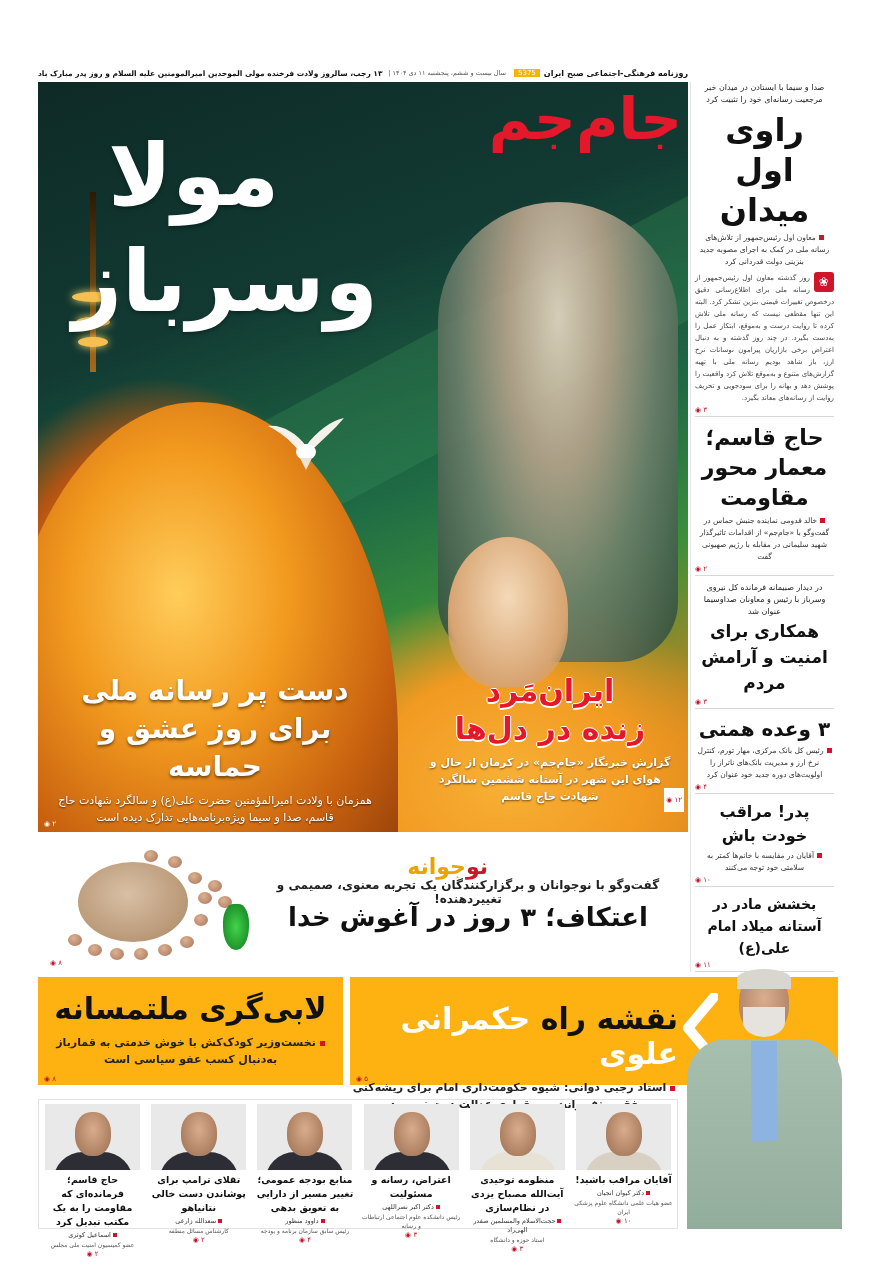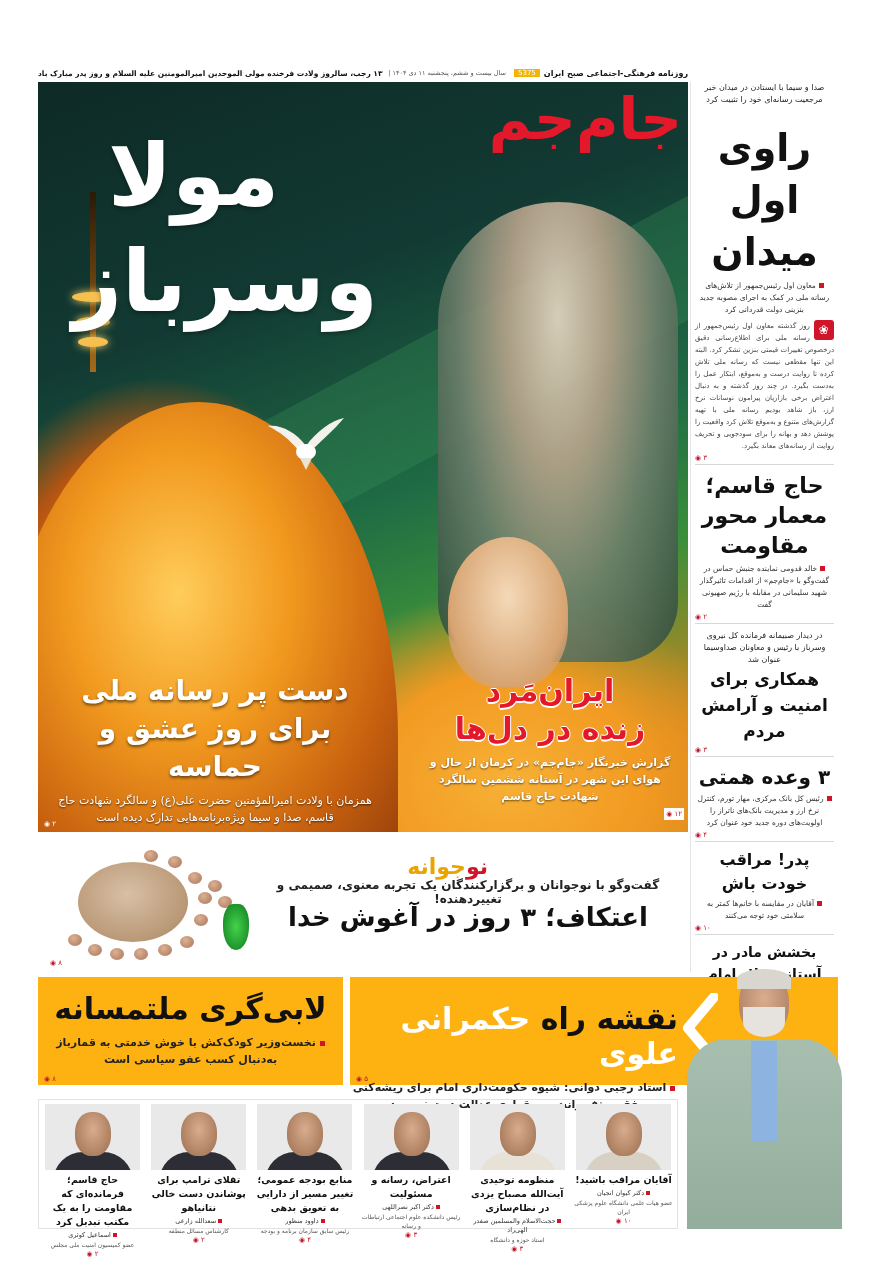--- a/index.html
+++ b/index.html
@@ -35,21 +35,21 @@
   .hero .dove { position: absolute; left: 228px; top: 330px; width: 80px; height: 60px; }
 
   .story-left { position: absolute; left: 12px; top: 590px; width: 330px; text-align: center; color: #fff; }
   .story-left .h { font-weight: bold; font-size: 28px; line-height: 38px; text-shadow: 0 2px 3px rgba(0,0,0,0.5); }
   .story-left .p { font-size: 11px; line-height: 17px; margin-top: 6px; text-shadow: 0 1px 2px rgba(0,0,0,0.7); }
   .story-right { position: absolute; right: 8px; top: 590px; width: 260px; text-align: center; }
   .story-right .h { font-weight: bold; font-size: 30px; line-height: 38px; color: #e4182b; text-shadow: 0 2px 0 #fff, 0 -1px 0 #fff, 1px 0 0 #fff, -1px 0 0 #fff; }
   .story-right .p { font-size: 11px; line-height: 17px; margin-top: 6px; color: #fff; font-weight: bold; text-shadow: 0 1px 2px rgba(0,0,0,0.6); }
   .pg { font-size: 7px; color: #c0152a; }
   .pg-hero-l { position: absolute; left: 6px; bottom: 4px; color: #fff; font-size: 7px; }
-  .pg-hero-r { position: absolute; right: 4px; bottom: 12px; font-size: 7px; color: #c0152a; background:#fff; padding:2px 2px; }
+  .pg-hero-r { position: absolute; right: 4px; bottom: 20px; font-size: 7px; color: #c0152a; background:#fff; padding:8px 2px; }
 
   
   .sidebar { position: absolute; left: 652px; top: 18px; width: 148px; height: 890px; border-left: 1px solid #e5e5e5; padding: 0 4px; text-align: center; }
   .sb-item { border-bottom: 1px solid #d8d8d8; padding-bottom: 2px; position: relative; margin-bottom: 6px; }
   .sb-item .kicker { font-size: 8px; line-height: 12px; color: #222; }
   .sb-item .h { font-weight: bold; color: #111; }
   .sb-item .lead { font-size: 7.5px; line-height: 12px; color: #333; margin-top: 2px; }
   .sb-item .lead .sq { display:inline-block; width:5px; height:5px; background:#d0142a; margin-left:3px; }
   .sb-item .body { font-size: 7px; line-height: 12px; color: #444; text-align: justify; margin-top: 4px; }
   .sb-item .body .cm-icon { float: right; width: 20px; height: 20px; background: #d0142a; border-radius: 3px; margin-left: 4px; color: #fff; font-size: 12px; line-height: 20px; text-align: center; }
@@ -149,21 +149,21 @@
         <div>زنده در دل‌ها</div>
       </div>
       <div class="p">گزارش خبرنگار «جام‌جم» در کرمان از حال و هوای این شهر در آستانه ششمین سالگرد شهادت حاج قاسم</div>
     </div>
     <span class="pg-hero-r">۱۲ ◉</span>
   </div>
 
   <div class="sidebar">
     <div class="sb-item">
       <div class="kicker">صدا و سیما با ایستادن در میدان خبر مرجعیت رسانه‌ای خود را تثبیت کرد</div>
-      <div class="h" style="font-size:38px;line-height:52px;margin-top:16px">راوی اول میدان</div>
+      <div class="h" style="font-size:32px;line-height:40px;margin-top:4px">راوی اول میدان</div>
       <div class="lead"><span class="sq"></span><span>معاون اول رئیس‌جمهور از تلاش‌های رسانه ملی در کمک به اجرای مصوبه جدید بنزینی دولت قدردانی کرد</span></div>
       <div class="body"><span class="cm-icon">❀</span><span>روز گذشته معاون اول رئیس‌جمهور از رسانه ملی برای اطلاع‌رسانی دقیق درخصوص تغییرات قیمتی بنزین تشکر کرد. البته این تنها مقطعی نیست که رسانه ملی تلاش کرده تا روایت درست و به‌موقع، ابتکار عمل را به‌دست بگیرد. در چند روز گذشته و به دنبال اعتراض برخی بازاریان پیرامون نوسانات نرخ ارز، باز شاهد بودیم رسانه ملی با تهیه گزارش‌های متنوع و به‌موقع تلاش کرد واقعیت را پوشش دهد و بهانه را برای سودجویی و تحریف روایت از رسانه‌های معاند بگیرد.</span></div>
       <span class="pg">۳ ◉</span>
     </div>
 
     <div class="sb-item">
       <div class="h" style="font-size:22px;line-height:30px">حاج قاسم؛ معمار محور مقاومت</div>
       <div class="lead"><span class="sq"></span><span>خالد قدومی نماینده جنبش حماس در گفت‌وگو با «جام‌جم» از اقدامات تاثیرگذار شهید سلیمانی در مقابله با رژیم صهیونی گفت</span></div>
       <span class="pg">۲ ◉</span>
     </div>

